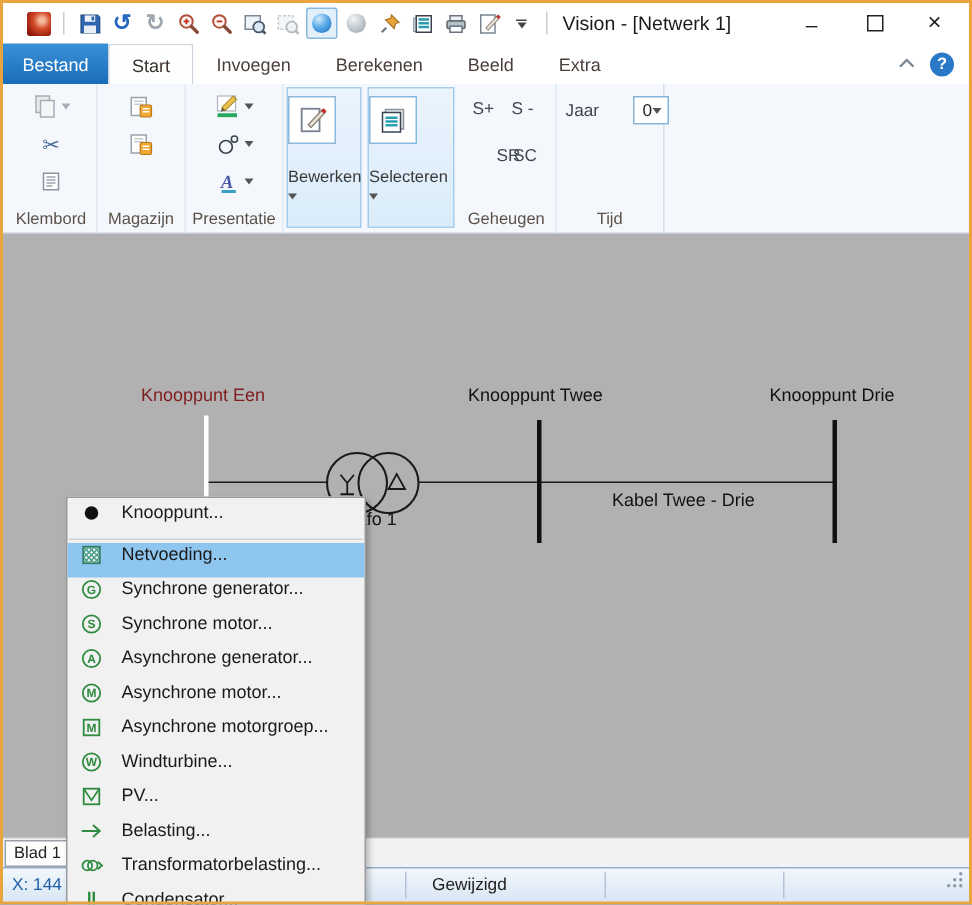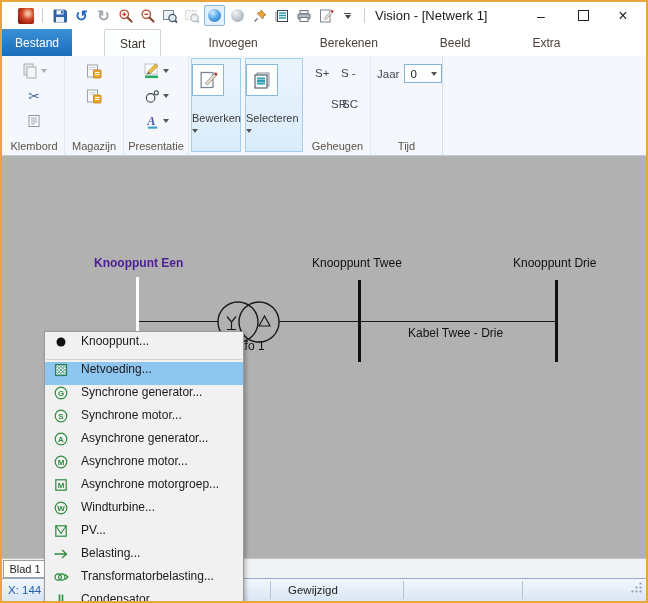--- a/index.html
+++ b/index.html
@@ -26,21 +26,21 @@
   .qmore .tri{width:0;height:0;border-left:3.5px solid transparent;border-right:3.5px solid transparent;border-top:4px solid #444;}
   .title{font-size:13px;color:#1a1a1a;margin-left:6px;white-space:nowrap;}
   .wctrl{position:absolute;top:0;height:27px;width:34px;display:flex;align-items:center;justify-content:center;color:#222;}
   .wctrl.min{right:88px;font-size:14px;}
   .wctrl.max{right:46px;}
   .wctrl.max .box{width:9px;height:9px;border:1.2px solid #222;}
   .wctrl.close{right:6px;font-size:16px;}
 
   
   .tabrow{position:absolute;left:2px;top:29px;right:2px;height:27px;background:#fff;
-          display:flex;align-items:stretch;border-bottom:1px solid #dbe2ea;gap:32px;}
+          display:flex;align-items:stretch;border-bottom:1px solid #dbe2ea;}
   .ftab{background:linear-gradient(#3a91d8,#1b6cb8);color:#fff;font-size:12px;
         display:flex;align-items:center;padding:0 13px;}
   .tab{font-size:12px;color:#4a3f3a;display:flex;align-items:center;padding:12px 15px;position:relative;}
   .tab.active{background:#fdfefe;border:1px solid #ccd5de;border-bottom:none;margin-bottom:-1px;
               border-radius:2px 2px 0 0;color:#3a322e;}
   .tabspacer{flex:1;}
   .chev{display:flex;align-items:center;padding:0 10px;}
   .help{align-self:center;width:16px;height:16px;border-radius:50%;background:#2a78c8;color:#fff;
         font-size:11px;font-weight:bold;display:flex;align-items:center;justify-content:center;margin-right:10px;}
 
@@ -57,21 +57,21 @@
 
   .bigbtn{margin:2px 2px 3px 2px;width:50px;background:linear-gradient(#eaf4fd,#daecfa);
           border:1px solid #a6cdec;display:flex;flex-direction:column;align-items:flex-start;box-sizing:border-box;}
   .bigbtn .ibox{margin-top:5px;width:30px;height:30px;background:#fff;border:1px solid #86b9dd;
                 display:flex;align-items:center;justify-content:center;}
   .bigbtn .blbl{margin-top:16px;font-size:11px;color:#3a3a3a;white-space:nowrap;}
   .bigbtn .dd7{margin-top:5px;}
 
   .memgrid{position:relative;width:100%;height:100%;}
   .membtn{position:absolute;font-size:11.5px;color:#3f4752;}
-  .tijdrow{display:flex;align-items:center;gap:5px;padding:8px 0 0 6px;}
+  .tijdrow{display:flex;align-items:center;gap:23px;padding:8px 0 0 6px;}
   .tijdrow .jl{font-size:11.5px;color:#3f4752;}
   .combo{width:40px;height:19px;background:#fff;border:1px solid #86b4d6;display:flex;align-items:center;
          box-sizing:border-box;}
   .combo .cv{flex:1;font-size:11.5px;padding-left:5px;color:#222;}
   .combo .dd7{margin-right:4px;}
 
   
   .canvas{position:absolute;left:2px;top:156px;width:644px;height:402px;background:#b1b1b1;}
   .nlabel{position:absolute;font-size:12px;white-space:nowrap;}
   .busbar{position:absolute;width:3px;}
@@ -338,21 +338,21 @@
           <span class="dd7"></span>
         </span>
       </div>
       <div class="lbl">Tijd</div>
     </div>
   </div>
 
   <div class="canvas">
     <div class="hline" style="left:136px;top:165px;width:419px;"></div>
 
-    <div class="nlabel" style="left:92px;top:100px;color:#4c1d95;font-weight:bold;">Knooppunt Een</div>
+    <div class="nlabel" style="left:92px;top:100px;color:#7f1d1d;">Knooppunt Een</div>
     <div class="busbar" style="left:134px;top:121px;height:70px;background:#fff;"></div>
 
     <div class="nlabel" style="left:310px;top:100px;color:#111;">Knooppunt Twee</div>
     <div class="busbar" style="left:356px;top:124px;height:82px;background:#111;"></div>
 
     <div class="nlabel" style="left:511px;top:100px;color:#111;">Knooppunt Drie</div>
     <div class="busbar" style="left:553px;top:124px;height:82px;background:#111;"></div>
 
     <svg style="position:absolute;left:213px;top:143px;" width="67" height="46" viewBox="0 0 67 46">
       <circle cx="23" cy="23" r="20" fill="#b1b1b1"></circle>

